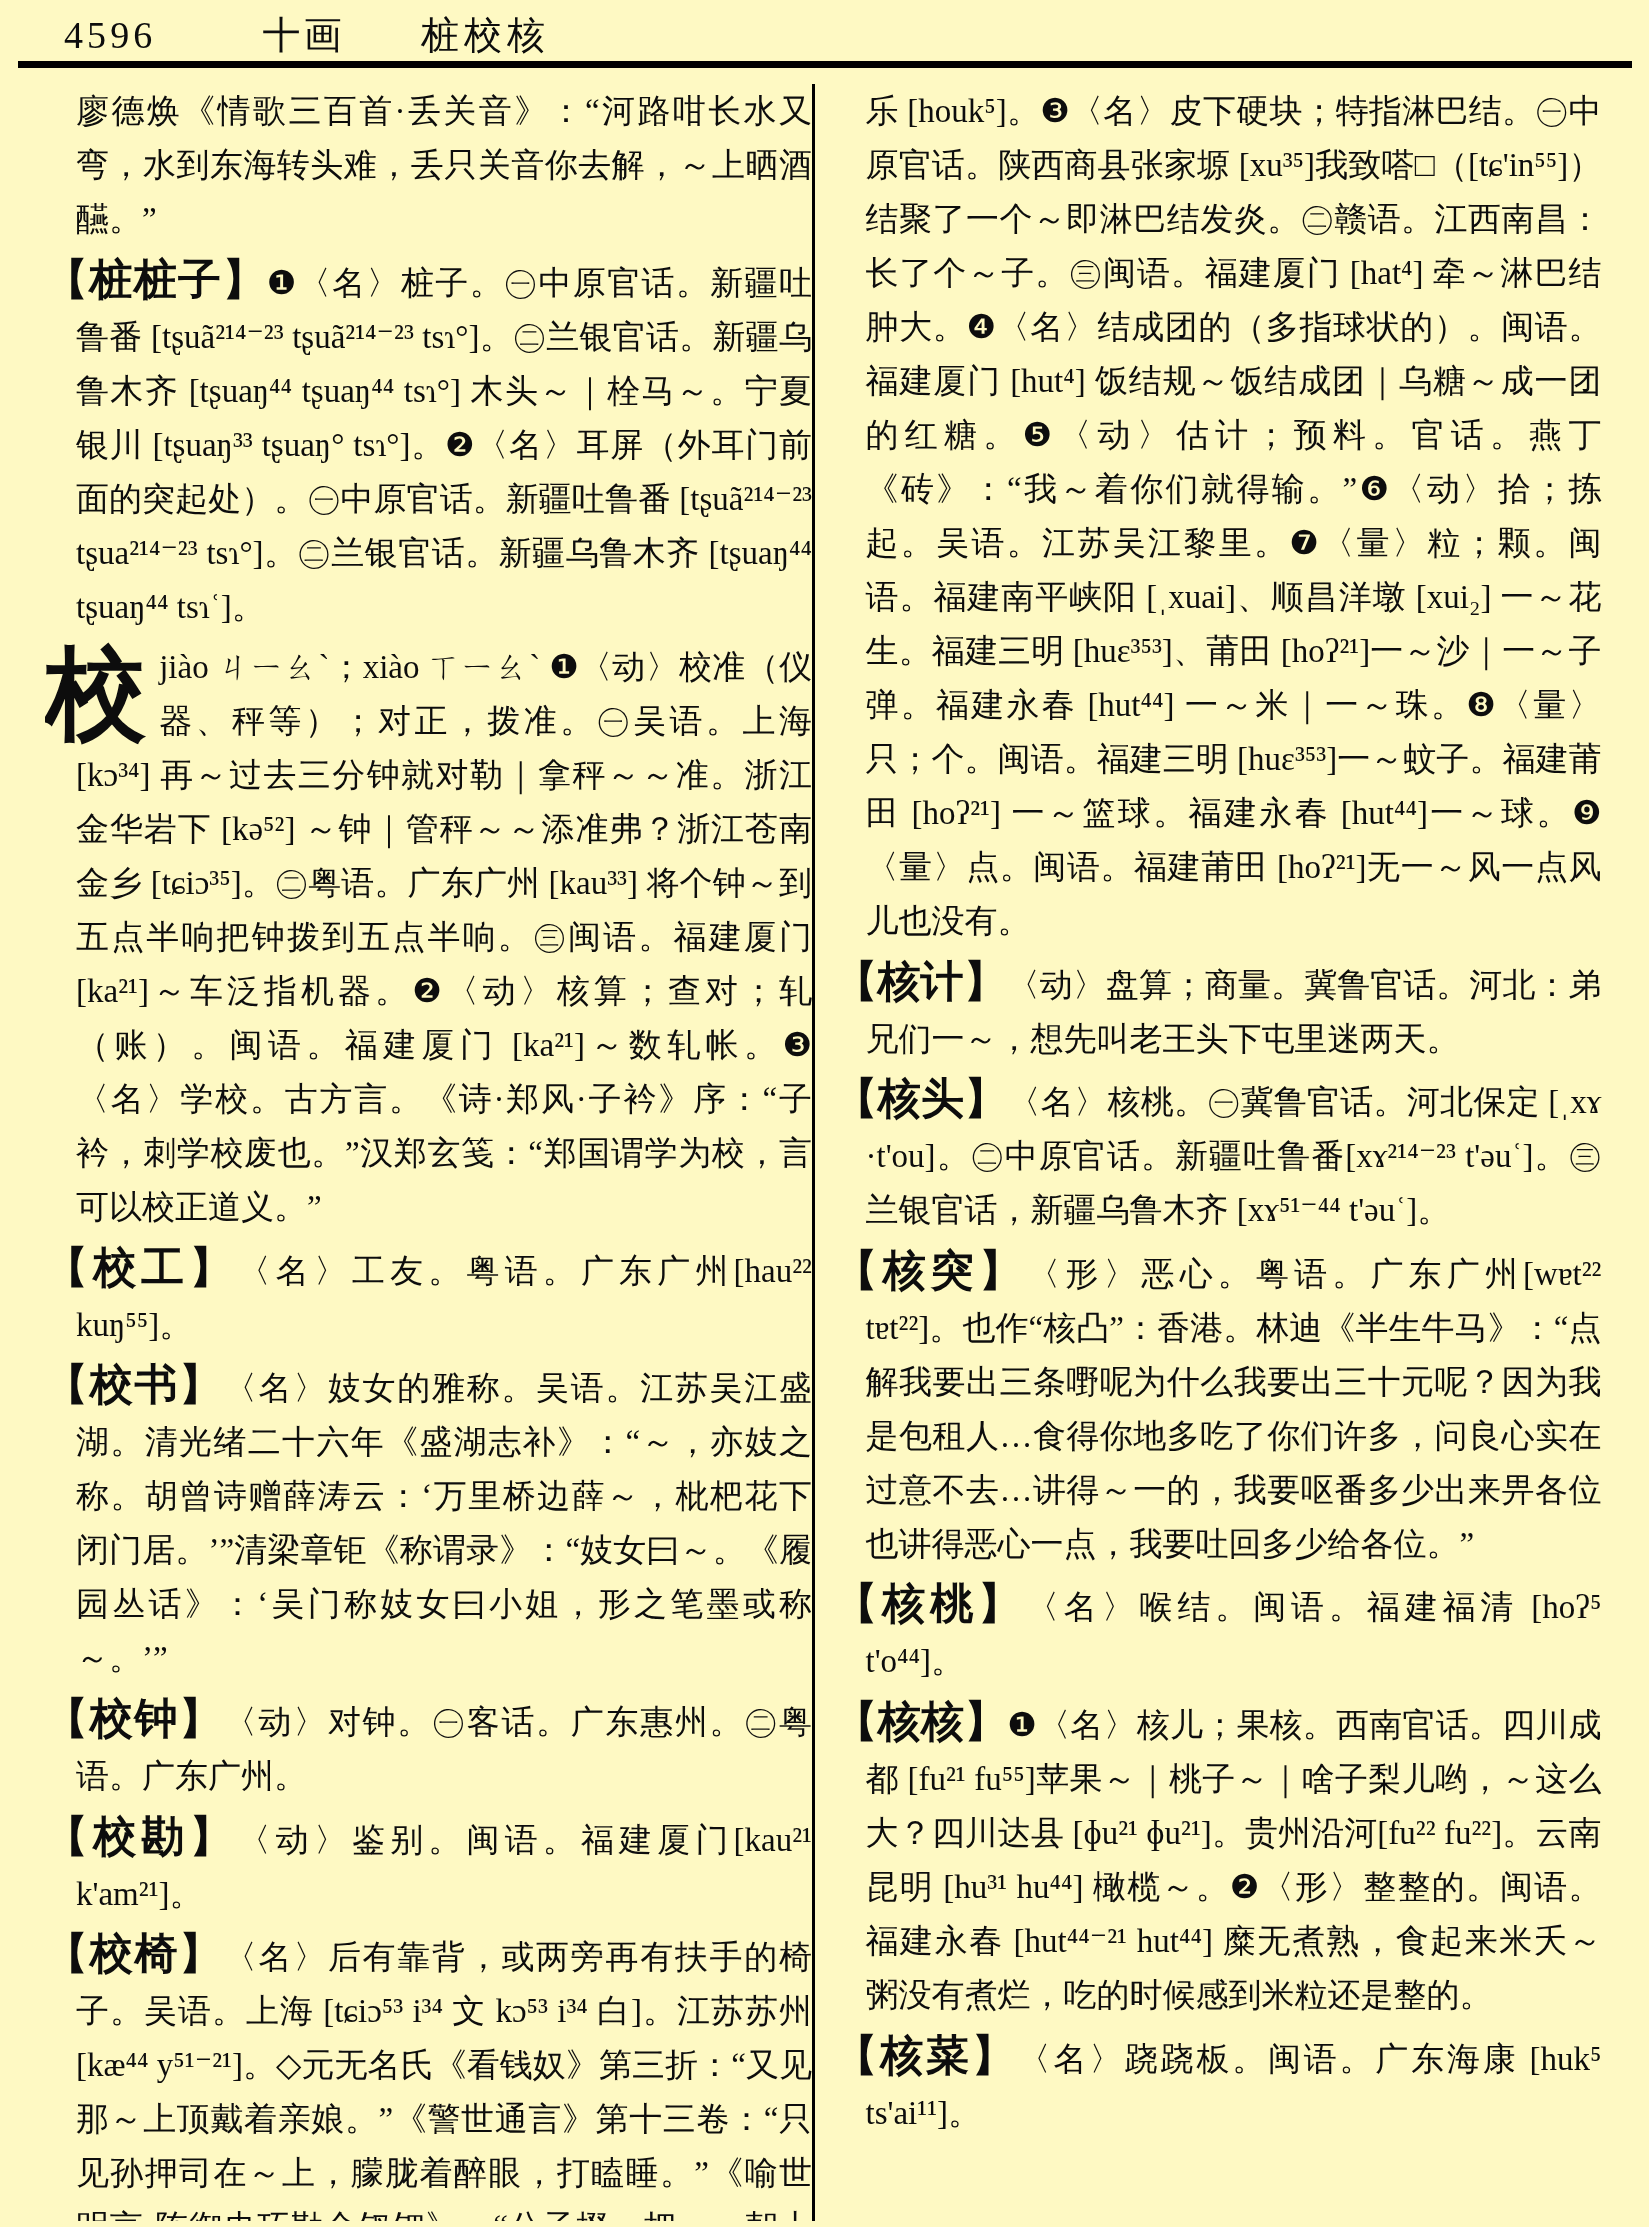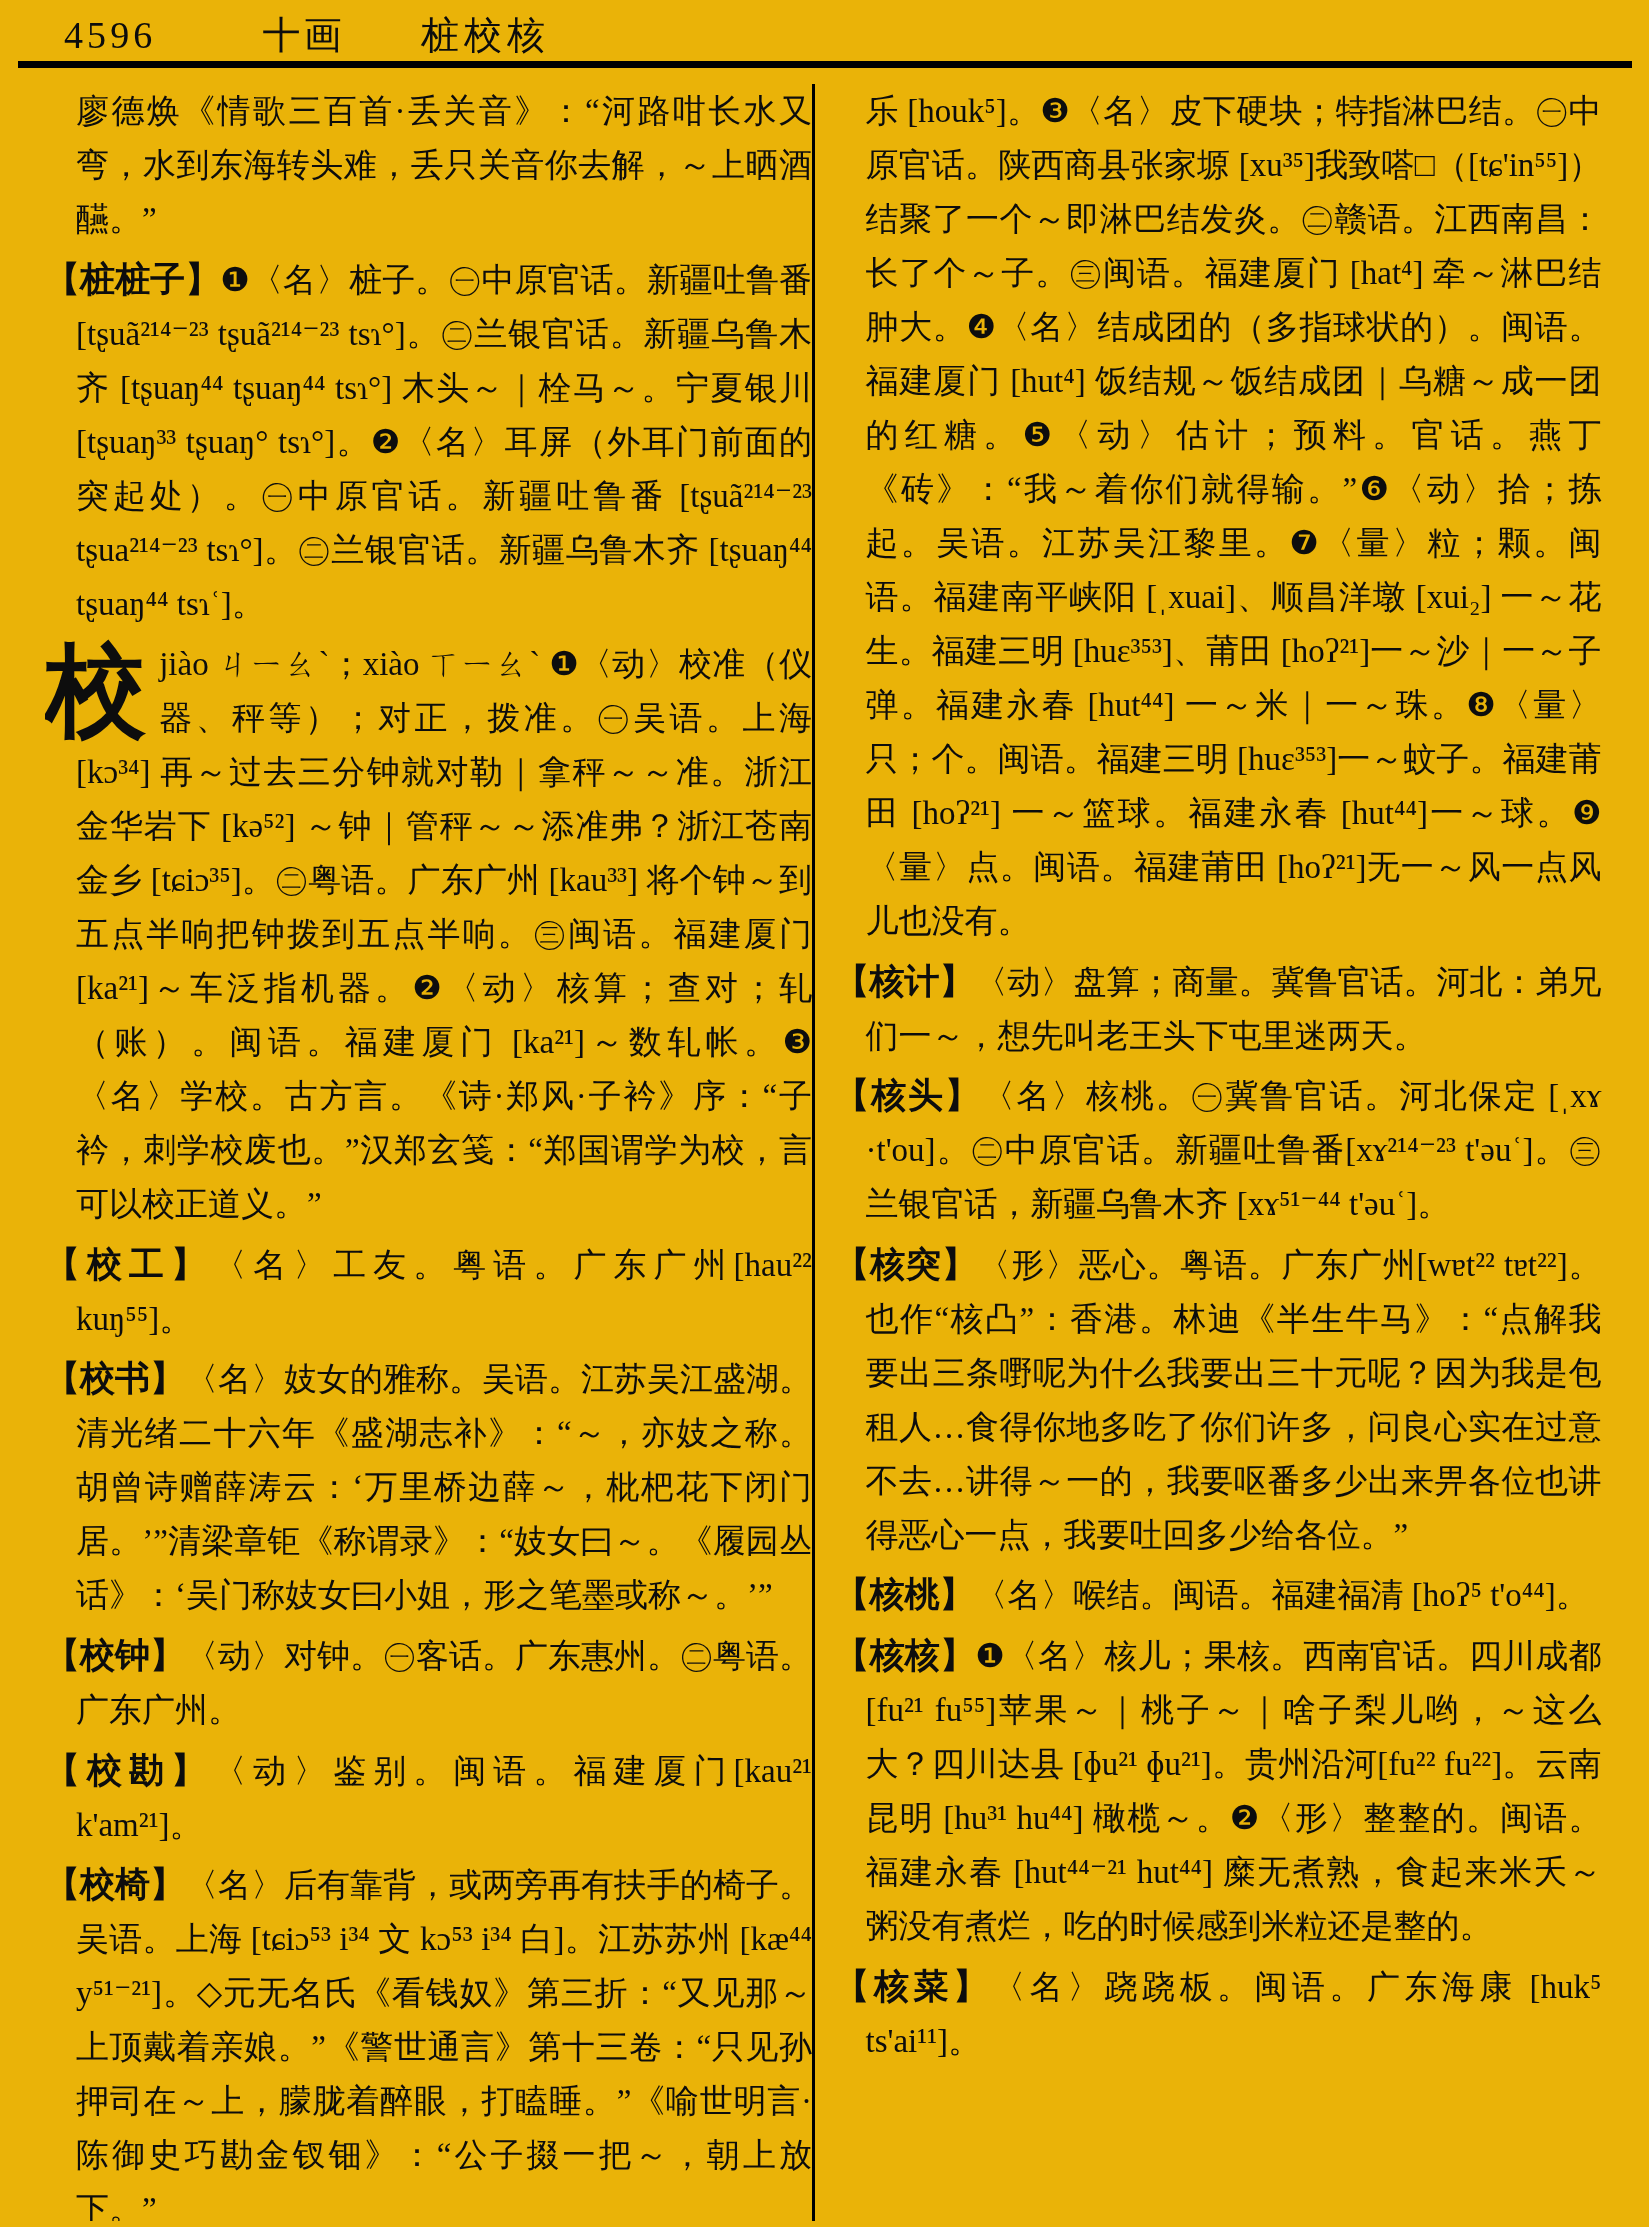--- a/index.html
+++ b/index.html
@@ -1,36 +1,36 @@
 <!DOCTYPE html>
 <html style="font-size:13.2px"><head>
 <meta charset="utf-8">
 <style>
   html,body{margin:0;padding:0;background:#d8d8d8;}
   .page{
-    position:relative;width:1650px;height:2227px;background:#eab308;
+    position:relative;width:1650px;height:2227px;background:#fef9c3;
     color:#0d0d0d;font-family:"Liberation Serif","DejaVu Serif",serif;
     overflow:hidden;
   }
   .header{position:absolute;top:10px;left:64px;font-size:38px;white-space:nowrap;}
   .header .pagenum{letter-spacing:4.1px;}
   .header .sec{margin-left:106px;letter-spacing:3.3px;}
   .header .chars{margin-left:76px;letter-spacing:5px;}
   .rule{position:absolute;top:61px;left:18px;width:1614px;height:7.4px;background:#000;}
   .columns{position:absolute;top:84px;left:45px;width:1572px;height:2137px;display:flex;}
   .col{width:767px;overflow:hidden;}
   .col-left{}
   .divider{width:2.5px;background:#000;}
   .col-right{padding-left:20px;}
   .entry{
     margin:0 0 6.6px 0;font-size:33px;line-height:54px;text-align:justify;
     padding-left:31px;text-indent:-31px;
   }
   .entry.cont,.entry.char{text-indent:0;}
-  .head{font-weight:bold;font-size:35px;}
+  .head{font-weight:bold;font-size:43px;}
   .big-char{
     float:left;font-weight:bold;font-size:101px;line-height:1.02;
     margin:3.3px 13.2px 0 -31px;
   }
 </style>
 </head>
 <body>
 
 <div class="page">
   <div class="header">

